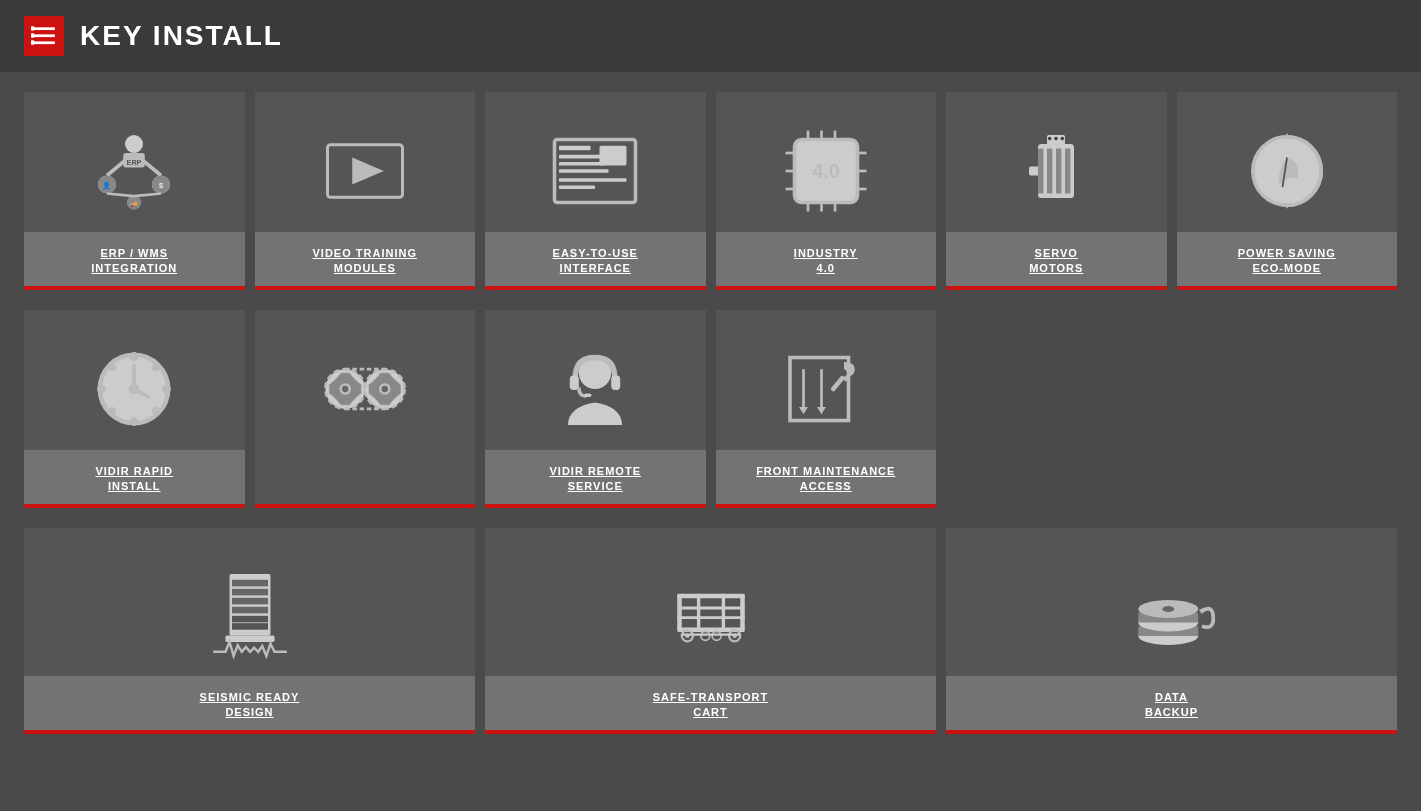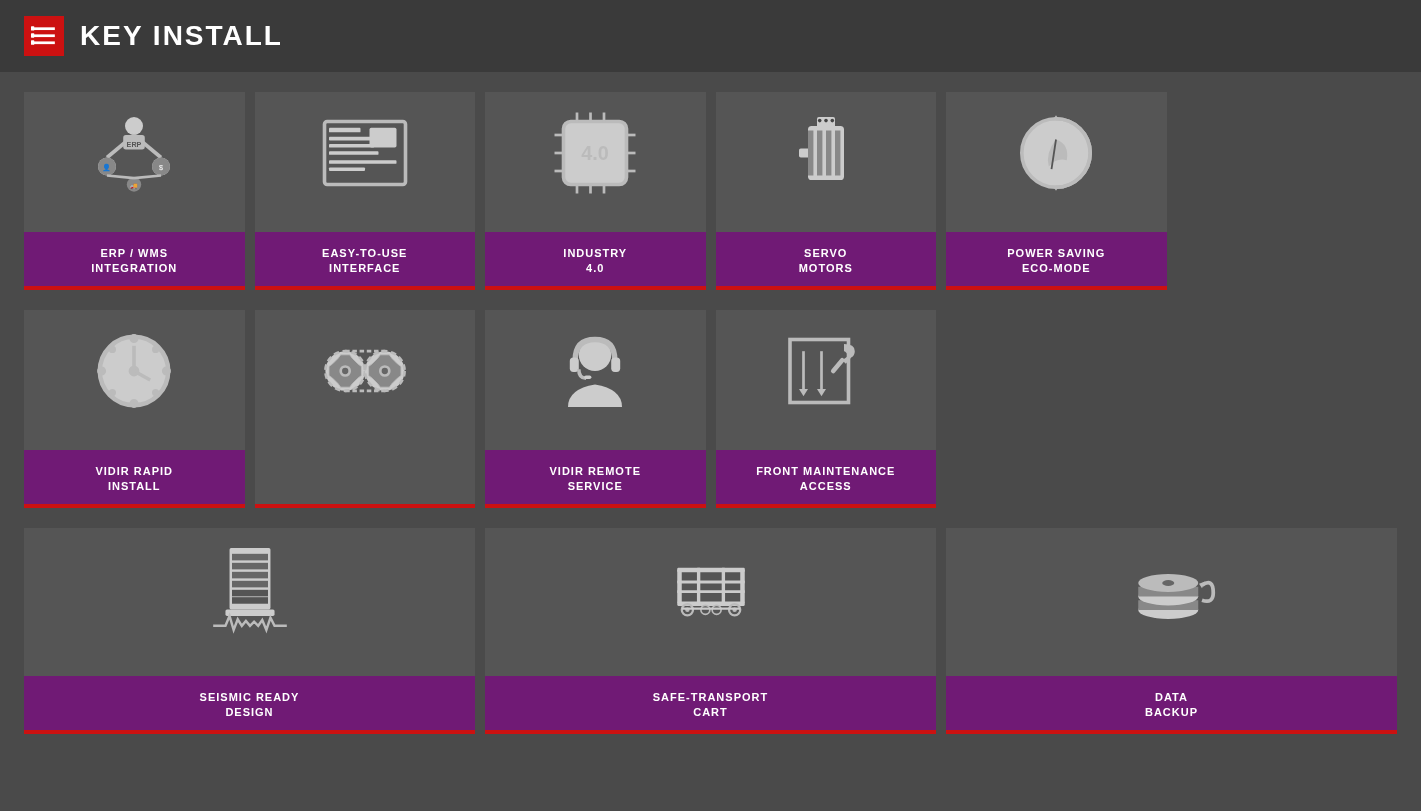--- a/index.html
+++ b/index.html
@@ -49,42 +49,43 @@
       position: absolute;
       bottom: 0;
       left: 0;
       right: 0;
       height: 4px;
       background: #cc1111;
     }
     .icon-area {
       background: #555;
       display: flex;
-      align-items: flex-start;
+      align-items: flex-end;
       justify-content: center;
       height: 140px;
       padding: 16px;
     }
     .icon-area svg {
       width: 90px;
       height: 90px;
       fill: #ccc;
     }
     .label-area {
-      background: #701a75;
+      background: #737373;
       text-align: center;
       padding: 10px 8px;
       font-size: 11px;
       font-weight: 700;
       letter-spacing: 1px;
       line-height: 1.4;
       min-height: 58px;
       display: flex;
       align-items: center;
       justify-content: center;
+      text-decoration: underline;
     }
     
     .grid-row-bottom {
       padding: 0px 24px 20px 24px;
       display: grid;
       grid-template-columns: repeat(3, 1fr);
       gap: 10px;
     }
     .grid-item-wide .icon-area {
       height: 148px;
@@ -134,20 +135,31 @@
         <text x="50" y="89" text-anchor="middle" font-size="7" fill="white">🚚</text>
         <line x1="20" y1="75" x2="50" y2="78" stroke="#bbb" stroke-width="3"></line>
         <line x1="80" y1="75" x2="50" y2="78" stroke="#bbb" stroke-width="3"></line>
       </svg>
     </div>
     <div class="label-area">
       <span>ERP / WMS<br>INTEGRATION</span>
     </div>
   </div>
 
+  <div class="grid-item">
+    <div class="icon-area">
+      <svg viewBox="0 0 120 90" fill="none" stroke="#bbb" stroke-width="4">
+        <rect x="10" y="10" width="100" height="70" rx="4" stroke="#bbb" stroke-width="4" fill="none"></rect>
+        <polygon points="45,30 45,60 80,45" fill="#bbb"></polygon>
+      </svg>
+    </div>
+    <div class="label-area">
+      <span>VIDEO TRAINING<br>MODULES</span>
+    </div>
+  </div>
 
   <div class="grid-item">
     <div class="icon-area">
       <svg viewBox="0 0 100 80" fill="#bbb">
         <rect x="5" y="5" width="90" height="70" rx="3" fill="none" stroke="#bbb" stroke-width="4"></rect>
         <rect x="10" y="12" width="35" height="5" rx="1"></rect>
         <rect x="10" y="22" width="60" height="4" rx="1"></rect>
         <rect x="10" y="30" width="50" height="4" rx="1"></rect>
         <rect x="10" y="38" width="55" height="4" rx="1"></rect>
         <rect x="55" y="12" width="30" height="22" rx="2"></rect>

